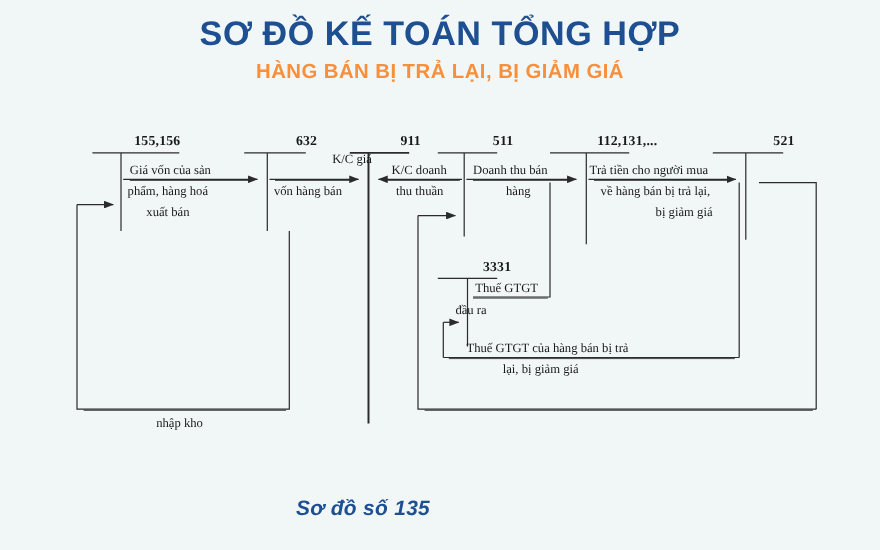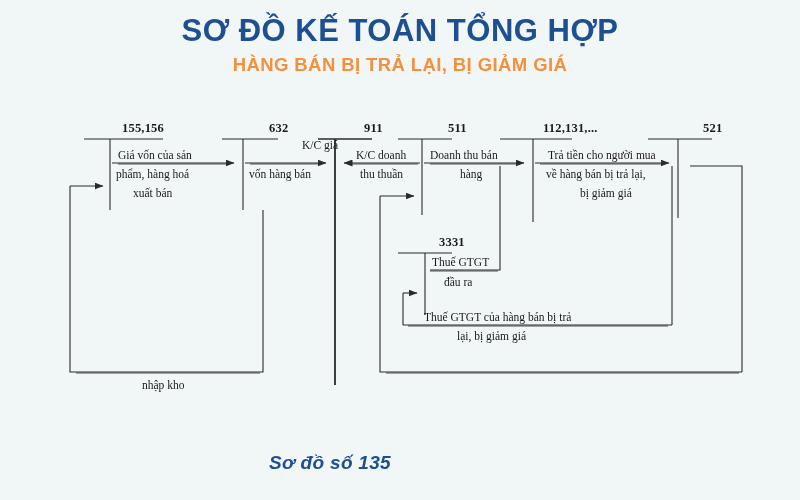--- a/index.html
+++ b/index.html
@@ -180,26 +180,26 @@
 
     <div class="dtext" style="left:263px; top:28px;margin-left:39px;">K/C giá</div>
     <div class="dtext" style="left:249px; top:57px;">vốn hàng bán</div>
 
     <div class="dtext" style="left:356px; top:38px;">K/C doanh</div>
     <div class="dtext" style="left:360px; top:57px;">thu thuần</div>
 
     <div class="dtext" style="left:430px; top:38px;">Doanh thu bán</div>
     <div class="dtext" style="left:430px; top:57px;margin-left:30px;">hàng</div>
 
-    <div class="dtext" style="left:548px; top:38px;text-align:right;">Trả tiền cho người mua</div>
+    <div class="dtext" style="left:536px; top:38px;text-align:right;">Trả tiền cho người mua</div>
     <div class="dtext" style="left:546px; top:57px;">về hàng bán bị trả lại,</div>
-    <div class="dtext" style="left:548px; top:76px;padding-left:32px;">bị giảm giá</div>
+    <div class="dtext" style="left:564px; top:76px;padding-left:32px;">bị giảm giá</div>
 
     <div class="dtext" style="left:432px; top:145px;">Thuế GTGT</div>
-    <div class="dtext" style="left:444px; top:165px;">đầu ra</div>
+    <div class="dtext" style="left:414px; top:165px;">đầu ra</div>
 
     <div class="dtext" style="left:424px; top:200px;">Thuế GTGT của hàng bán bị trả</div>
     <div class="dtext" style="left:457px; top:219px;">lại, bị giảm giá</div>
 
     <div class="dtext" style="left:142px; top:268px;">nhập kho</div>
 
 
   </div>
 
   <div class="caption">Sơ đồ số 135</div>

